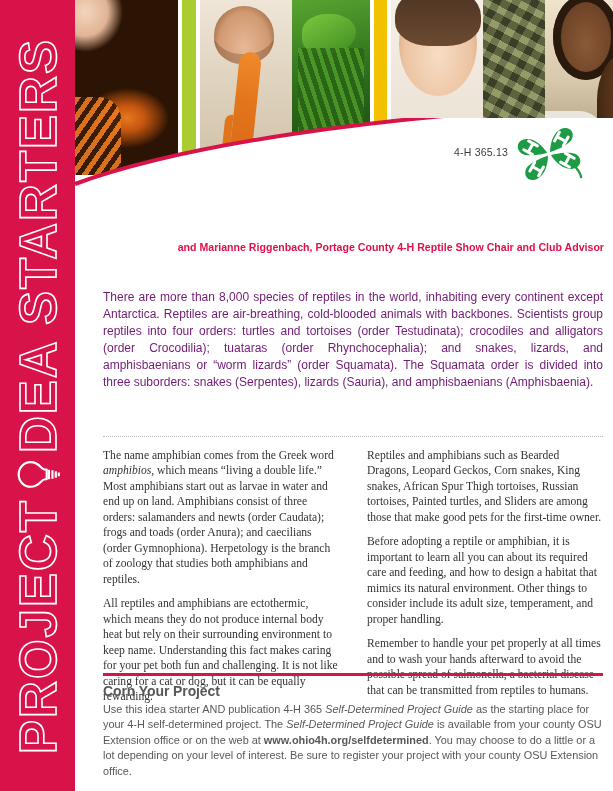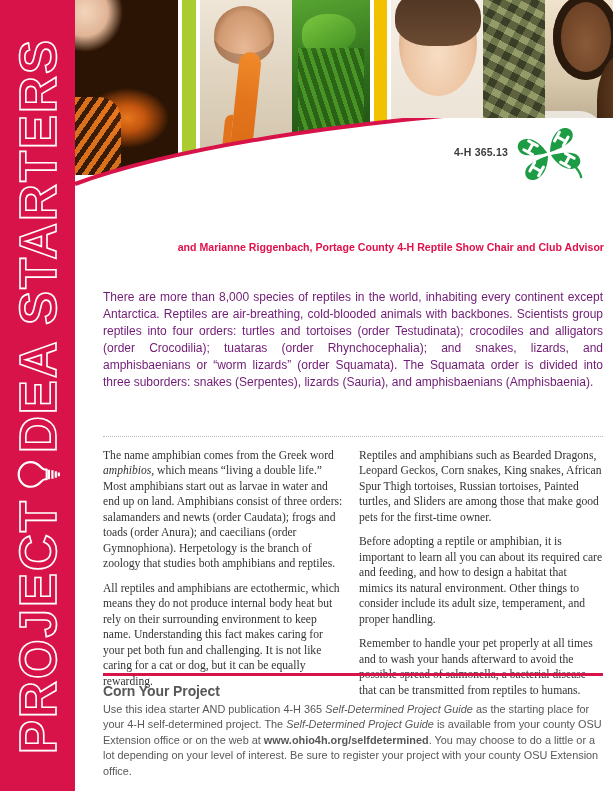--- a/index.html
+++ b/index.html
@@ -112,21 +112,21 @@
   .ph6-coat{position:absolute;left:0;bottom:0;width:60px;height:64px;background:#eae6dd;border-top-right-radius:26px;}
   .ph6-shirt{position:absolute;right:0;bottom:0;width:78px;height:46px;background:#2f4f96;border-top-left-radius:18px;}
 
   
   .swoosh{position:absolute;left:75px;top:118px;width:538px;height:90px;overflow:hidden;pointer-events:none;}
   .swoosh svg{display:block;}
 
   
   .pubnum{
     position:absolute;right:105px;top:146px;
-    font-size:10.5px;font-weight:bold;color:#3b3b3b;
+    font-size:10.5px;font-weight:normal;color:#3b3b3b;
     letter-spacing:.2px;
   }
   .clover{position:absolute;right:28px;top:118px;width:72px;height:72px;}
   .clover svg{display:block;}
 
   
   .title{
     position:absolute;left:104px;top:196px;width:500px;
     text-align:right;padding-right:9px;
     font-size:35.5px;color:#E0114B;
@@ -149,21 +149,21 @@
 
   
   .dotted{
     position:absolute;left:103px;top:436px;width:500px;height:1px;
     border-top:1px dotted #b9b9bb;
   }
 
   
   .cols{
     position:absolute;left:103px;top:448px;width:500px;
-    display:flex;gap:12px;
+    display:flex;gap:28px;
     font-family:"Liberation Serif", serif;
     font-size:11.6px;line-height:1.335;color:#333335;
   }
   .col{flex:1 1 0;min-width:0;}
   .col p{margin:0 0 9px 0;}
   .col p:last-child{margin-bottom:0;}
   .col i{font-style:italic;}
 
   
   .redrule{

